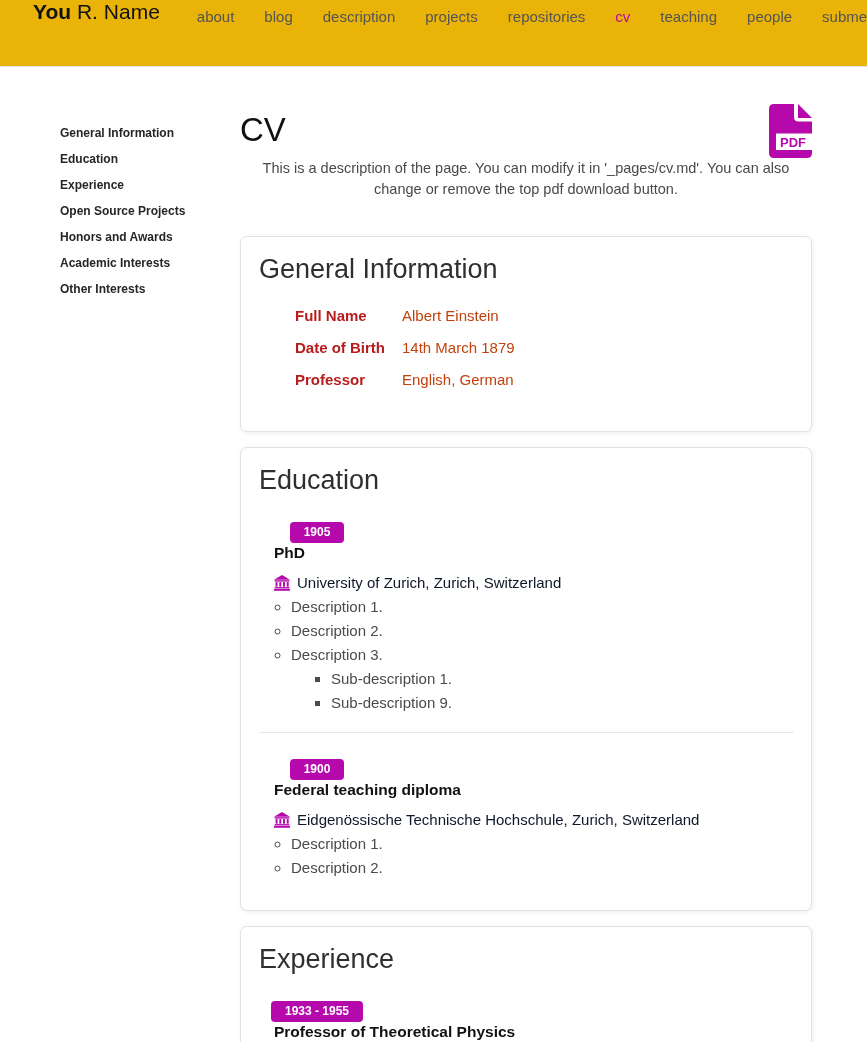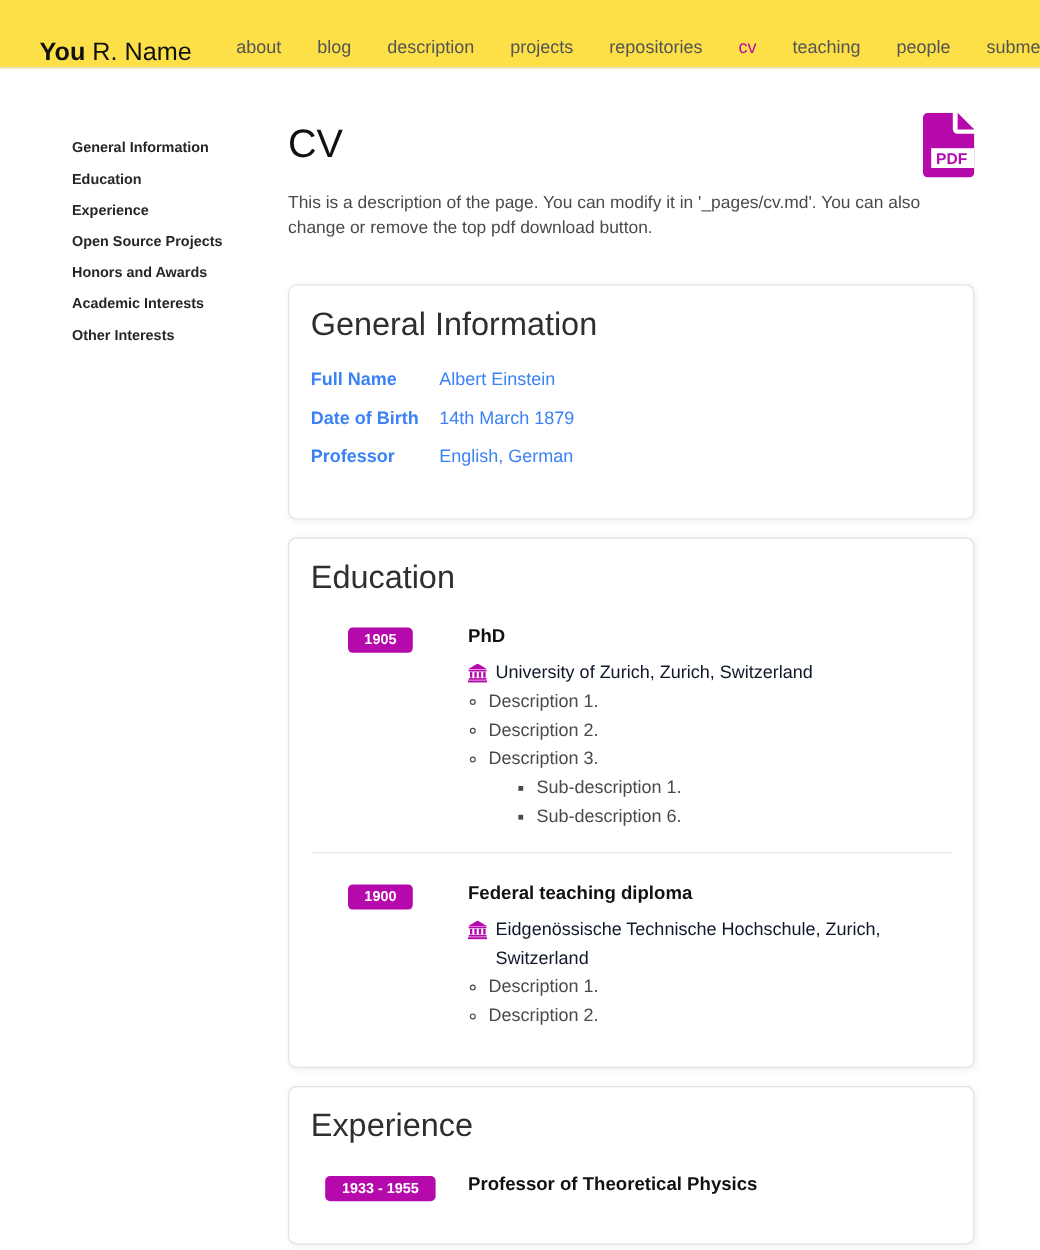--- a/index.html
+++ b/index.html
@@ -1,53 +1,53 @@
 <!DOCTYPE html>
 <html><head>
 <meta charset="utf-8">
 <style>
   * { margin:0; padding:0; box-sizing:border-box; }
   html,body { width:867px; height:1042px; overflow:hidden; background:#ffffff;
     font-family:"Liberation Sans","DejaVu Sans",sans-serif; color:#404040; }
 
   
-  .navbar { height:57px; display:flex; align-items:flex-end; padding:0 24px 0 33px;
-    border-bottom:1px solid #dee2e6; background:#fde047; }
+  .navbar { height:67px; display:flex; align-items:flex-start; padding:0 24px 0 33px;
+    border-bottom:1px solid #dee2e6; background:#eab308; }
   .brand { font-size:21px; color:#111; margin-right:22px; cursor:pointer; white-space:nowrap; }
   .brand b { font-weight:700; }
   .nav-links { display:flex; align-items:center; flex:1; }
   .nav-link { font-size:15px; color:#545454; padding:8px 15px; cursor:pointer; white-space:nowrap; }
   .nav-link.active { color:#b509ac; }
 
   
   .page { display:flex; align-items:flex-start; }
   .toc { width:180px; margin-left:60px; flex-shrink:0; padding-top:53px; }
   .toc-item { display:block; font-size:12px; font-weight:700; color:#262626;
     line-height:26px; cursor:pointer; text-decoration:none; }
   .main { width:572px; padding-top:44px; }
 
   
   .title-row { display:flex; align-items:flex-start; justify-content:space-between; }
   .page-title { font-size:33px; font-weight:400; color:#111; line-height:1.15; }
   .pdf-btn { cursor:pointer; margin-top:-7px; }
-  .page-desc { margin-top:11px; font-size:14.5px; line-height:21px; color:#4a4a4a; }
+  .page-desc { font-size:14.5px; line-height:21px; color:#4a4a4a;text-align:center; }
 
   
   .card { background:#fff; border:1px solid #e2e2e2; border-radius:7px;
     box-shadow:1px 1px 5px rgba(0,0,0,.07); margin-top:36px; padding:17px 17px 30px 18px; }
   .card + .card { margin-top:15px; }
   .card-title { font-size:27px; font-weight:400; color:#2f2f2f; margin-bottom:20px; }
 
   
   .info-row { display:flex; font-size:15px; line-height:22px; margin-bottom:10px; }
-  .info-label { width:107px; font-weight:700; color:#3b82f6; flex-shrink:0; }
-  .info-value { color:#3b82f6; }
-
-  
-  .entry { display:flex; align-items:flex-start; margin-top:24px; }
+  .info-label { width:107px; font-weight:700; color:#b91c1c; flex-shrink:0;margin-left:36px; }
+  .info-value { color:#c2410c; }
+
+  
+  .entry { display:flex; align-items:flex-start; margin-top:24px;flex-direction:column; }
   .entry-left { width:116px; flex-shrink:0; display:flex; justify-content:center; }
   .year-badge { background:#b509ac; color:#fff; font-size:12px; font-weight:700;
     padding:3px 14px; border-radius:4px; margin-top:2px; white-space:nowrap; line-height:15px; }
   .entry-body { flex:1; margin-left:15px; min-width:0; }
   .entry-title { font-size:15.5px; font-weight:700; color:#111; line-height:19px; }
   .entry-inst { position:relative; padding-left:23px; margin-top:9px;
     font-size:15px; line-height:24px; color:#0f172a; }
   .entry-inst svg { position:absolute; left:0; top:4px; width:16px; height:16px; fill:#b509ac; }
   .entry-body ul { padding-left:17px; list-style:circle;
     font-size:15px; line-height:24px; color:#4a4a4a; }
@@ -143,21 +143,21 @@
               <rect x="0" y="14" width="16" height="1.8"></rect>
             </svg>
             <span>University of Zurich, Zurich, Switzerland</span>
           </div>
           <ul>
             <li>Description 1.</li>
             <li>Description 2.</li>
             <li><span>Description 3.</span>
               <ul>
                 <li>Sub-description 1.</li>
-                <li>Sub-description 6.</li>
+                <li>Sub-description 9.</li>
               </ul>
             </li>
           </ul>
         </div>
       </div>
 
       <hr class="entry-divider">
 
       <div class="entry">
         <div class="entry-left">

